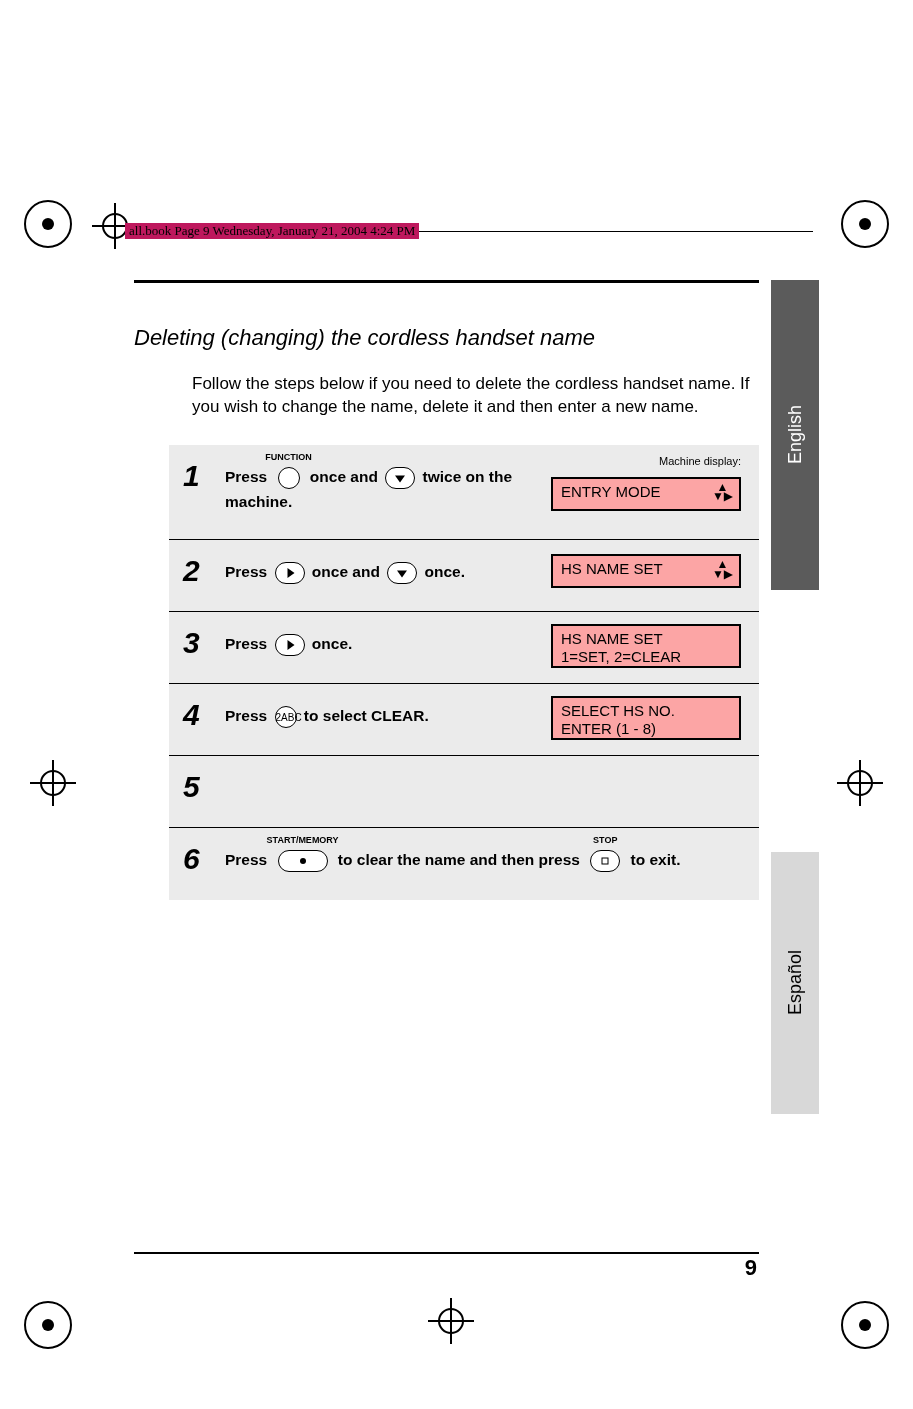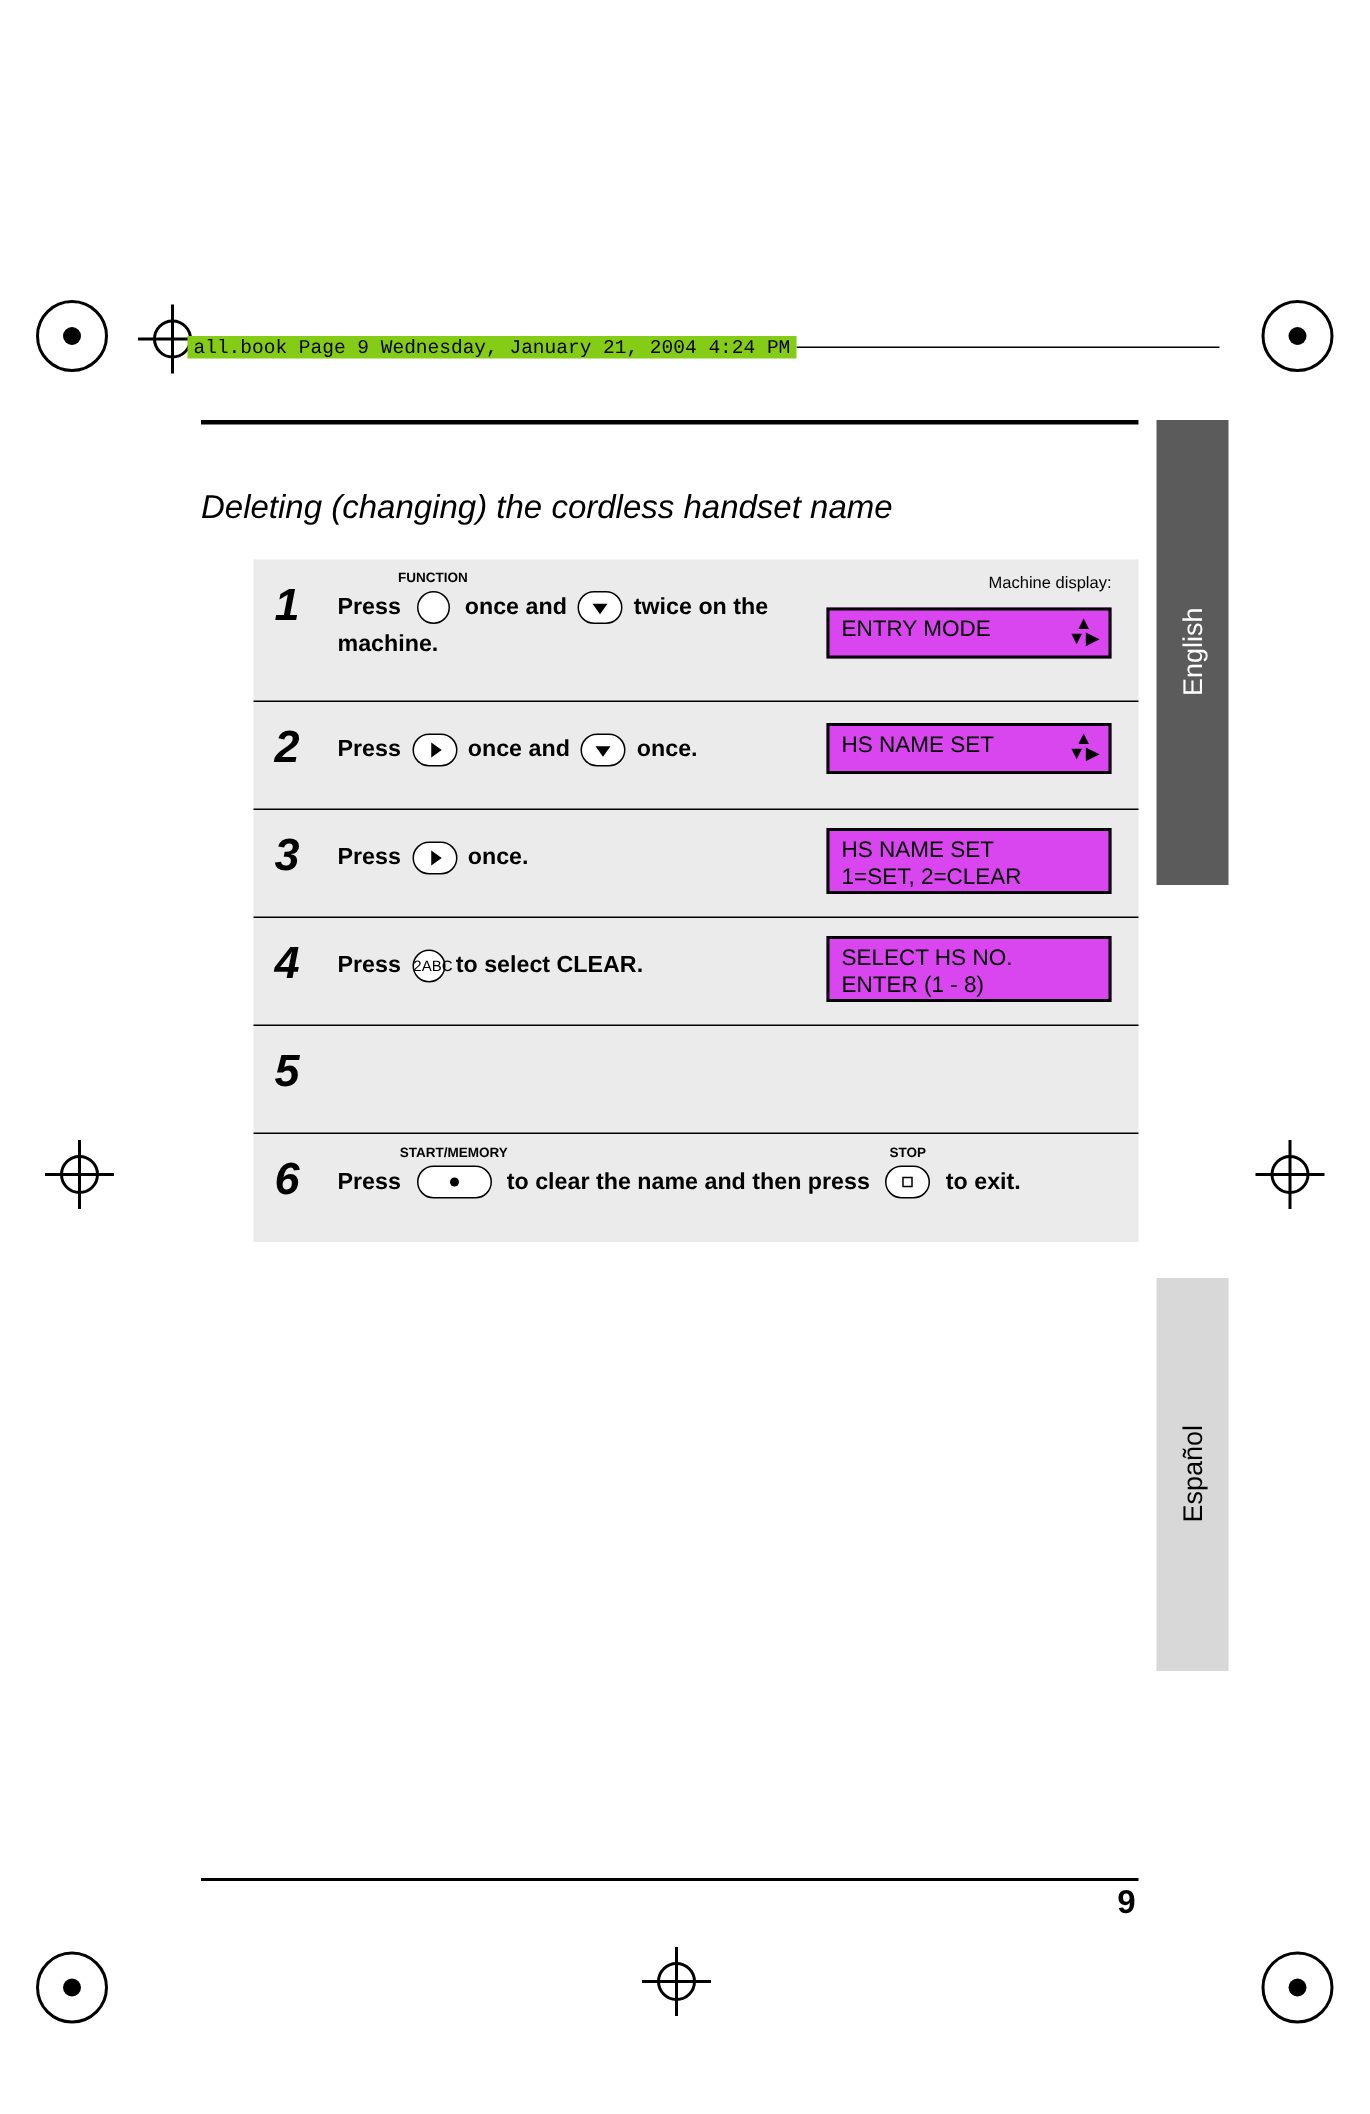--- a/index.html
+++ b/index.html
@@ -23,38 +23,38 @@
   .reg-target .h { position:absolute; left:-10px; right:-10px; top:50%; height:2px; background:#000; transform:translateY(-50%); }
   .reg-target .v { position:absolute; top:-10px; bottom:-10px; left:50%; width:2px; background:#000; transform:translateX(-50%); }
   .rt-left   { left: 40px;  top: 770px; }
   .rt-right  { right:40px;  top: 770px; }
   .rt-bottom { left: 438px; bottom: 75px; }
   .rt-top    { left: 102px; top: 213px; }
 
   
   .slug-wrap { position:absolute; left:125px; top:222px; right:100px; height:18px; display:flex; align-items:center; }
   .slug-line { flex:1; height:1px; background:#000; }
-  .slug-text { font-family: Liberation Mono, monospace; font-size: 13px; padding: 0 4px; background:#84cc16; position:relative; z-index:2; }
+  .slug-text { font-family: Liberation Serif, serif; font-size: 13px; padding: 0 4px; background:#be185d; position:relative; z-index:2; }
 
   
   .content { position:absolute; left:134px; top:280px; width:625px; }
   .rule-top { height:3px; background:#000; width:625px; margin-bottom:42px; }
 
   .heading { font-size:22px; font-weight:400; font-style:italic; margin-bottom:22px; }
   .intro { font-size:17px; line-height:1.35; margin-left:58px; margin-bottom:26px; }
 
   .steps { background:#ebebeb; width:590px; margin-left:35px; padding: 0; }
   .step  { position:relative; padding:20px 18px 24px 56px; border-bottom:1.5px solid #000; min-height:72px; }
   .step:last-child { border-bottom:none; }
   .step-num { position:absolute; left:14px; top:14px; font-size:30px; font-weight:700; font-style:italic; }
   .step-body { font-size:15.5px; font-weight:700; line-height:1.6; max-width:330px; }
   .step-body.wide { max-width: 520px; }
 
   .disp-label { position:absolute; right:18px; top:10px; font-size:11px; font-weight:400; }
-  .disp-box   { position:absolute; right:18px; border:2px solid #000; background:#d946ef; width:190px; padding:4px 8px 2px 8px; font-size:15px; line-height:1.2; }
+  .disp-box   { position:absolute; right:18px; border:2px solid #000; background:#fca5a5; width:190px; padding:4px 8px 2px 8px; font-size:15px; line-height:1.2; }
   .disp-box.one { height:34px; }
   .disp-box.two { height:44px; }
   .arrow-stack { position:absolute; right:6px; top:4px; font-size:12px; line-height:0.8; text-align:center; }
 
   
   .btn-oval { display:inline-block; vertical-align:middle; position:relative; width:30px; height:22px; border:1.5px solid #000; border-radius:11px; background:#fff; margin:0 3px; }
   .btn-oval .tri-r { position:absolute; left:55%; top:50%; transform:translate(-50%,-50%); width:0; height:0; border-top:5px solid transparent; border-bottom:5px solid transparent; border-left:7px solid #000; }
   .btn-oval .tri-d { position:absolute; left:50%; top:55%; transform:translate(-50%,-50%); width:0; height:0; border-left:5px solid transparent; border-right:5px solid transparent; border-top:7px solid #000; }
   .btn-oval .dot  { position:absolute; left:50%; top:50%; width:6px; height:6px; background:#000; border-radius:50%; transform:translate(-50%,-50%); }
   .btn-oval .sq   { position:absolute; left:50%; top:50%; width:7px; height:7px; border:1.5px solid #000; transform:translate(-50%,-50%); }
@@ -104,20 +104,21 @@
     </div>
 
   <div class="slug-wrap">
     <span class="slug-text">all.book  Page 9  Wednesday, January 21, 2004  4:24 PM</span>
     <span class="slug-line"></span>
   </div>
 
   <div class="content">
     <div class="rule-top"></div>
     <div class="heading">Deleting (changing) the cordless handset name</div>
+    <div class="intro">Follow the steps below if you need to delete the cordless handset name. If you wish to change the name, delete it and then enter a new name.</div>
 
     <div class="steps">
 
       <div class="step">
         <div class="step-num">1</div>
         <div class="step-body">
           <span>Press </span>
           <span class="btn-label-above">
             <span class="lbl">FUNCTION</span>
             <span class="btn-circ"></span>

